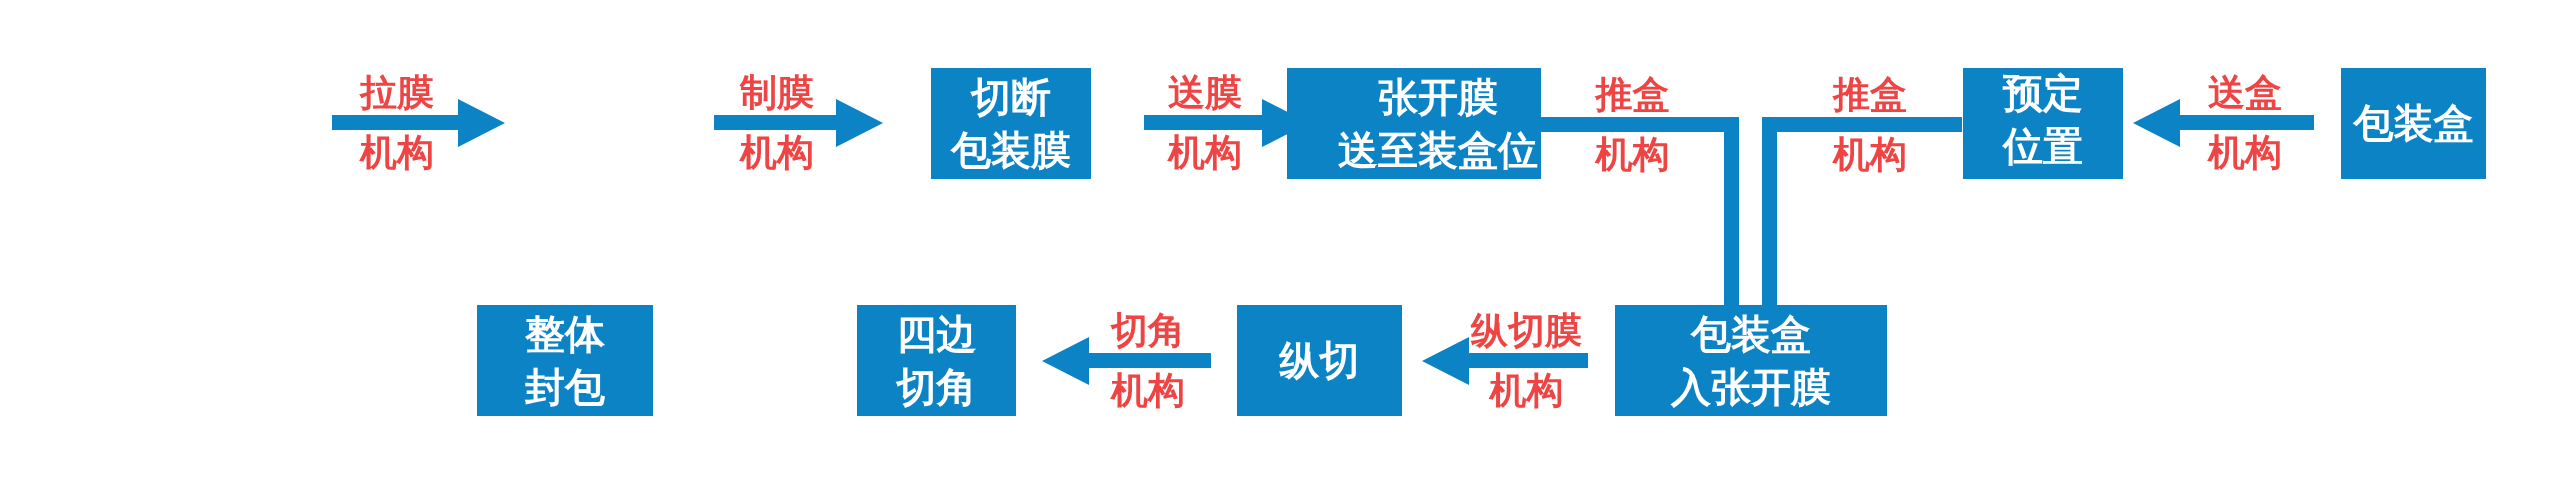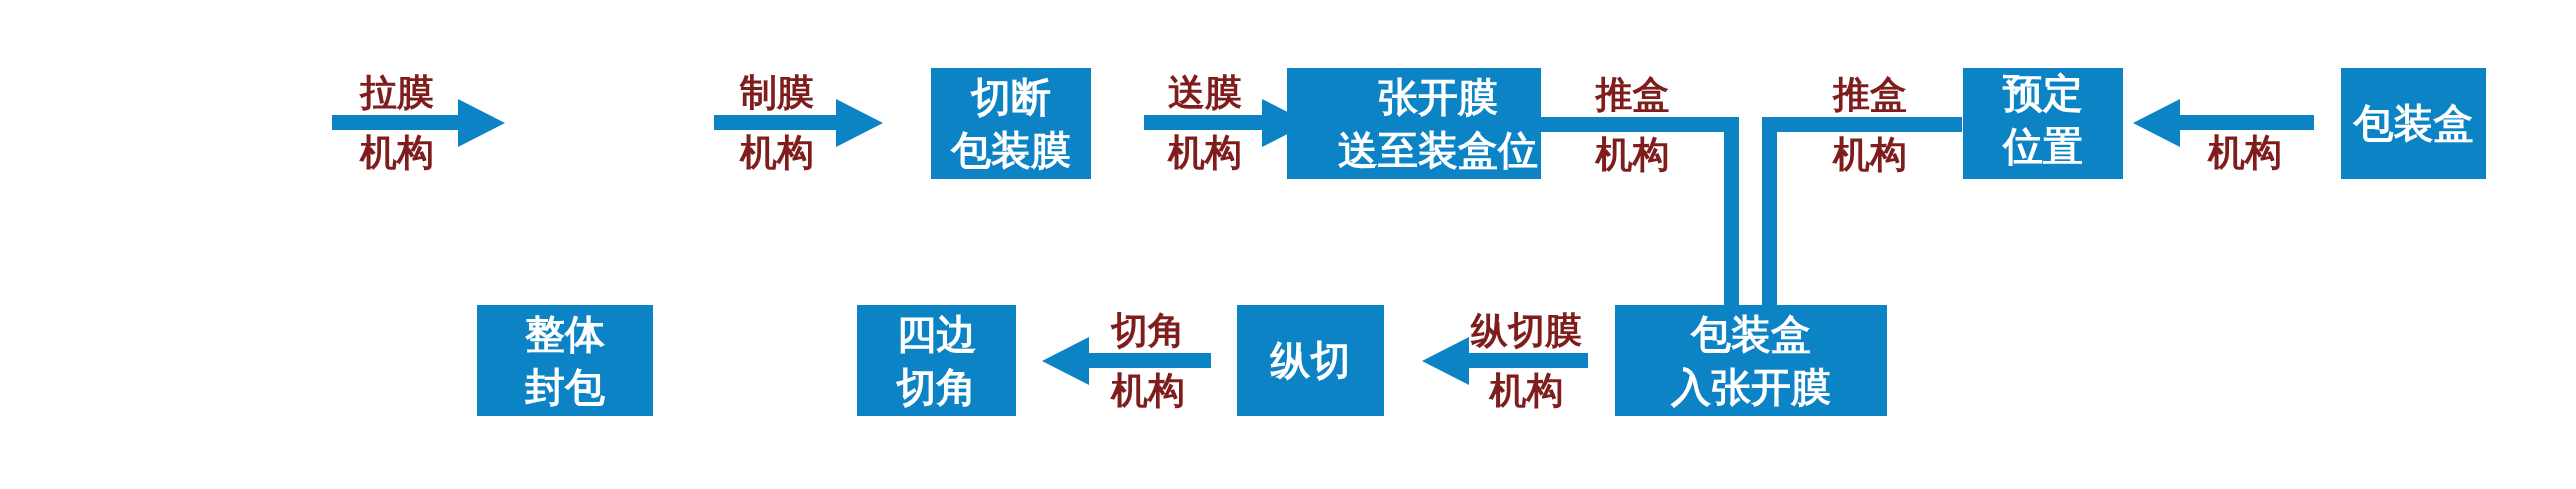--- a/index.html
+++ b/index.html
@@ -39,21 +39,21 @@
     border-top:24px solid transparent;
     border-bottom:24px solid transparent;
   }
   .arrow.right .head { right:0; border-left:47px solid #0b83c5; }
   .arrow.left  .head { left:0;  border-right:47px solid #0b83c5; }
   .lbl {
     position:absolute;
     text-align:center;
     font-weight:bold;
     font-size:37px;
-    color:#7f1d1d;
+    color:#ef4444;
     white-space:nowrap;
     line-height:1;
   }
   .arrow.right .lbl { left:0; right:43px; }
   .arrow.left  .lbl { left:43px; right:0; }
   .lbl.top { bottom:70px; }
   .lbl.bot { top:70px; }
   
   .seg { position:absolute; background:#0b83c5; }
   .conn-label { position:absolute; height:117px; }
@@ -77,21 +77,21 @@
 位置</span>
   </div>
   <div class="node" style="left:2341px;top:68px;width:145px;height:111px;">
     <span>包装盒</span>
   </div>
 
   <div class="node" style="left:1615px;top:305px;width:272px;height:111px;">
     <span>包装盒
 入张开膜</span>
   </div>
-  <div class="node" style="left:1237px;top:305px;width:147px;height:111px;">
+  <div class="node" style="left:1237px;top:305px;width:165px;height:111px;">
     <span>纵切</span>
   </div>
   <div class="node" style="left:857px;top:305px;width:159px;height:111px;">
     <span>四边
 切角</span>
   </div>
   <div class="node" style="left:477px;top:305px;width:176px;height:111px;">
     <span>整体
 封包</span>
   </div>
@@ -109,20 +109,21 @@
     <div class="lbl bot">机构</div>
   </div>
   <div class="arrow right" style="left:1144px;top:64px;width:165px;">
     <div class="lbl top">送膜</div>
     <div class="bar"></div>
     <div class="head"></div>
     <div class="lbl bot">机构</div>
   </div>
 
   <div class="arrow left" style="left:2133px;top:64px;width:181px;">
+    <div class="lbl top">送盒</div>
     <div class="bar"></div>
     <div class="head"></div>
     <div class="lbl bot">机构</div>
   </div>
 
   <div class="seg" style="left:1541px;top:117px;width:198px;height:14.7px;"></div>
   <div class="seg" style="left:1724px;top:117px;width:14.7px;height:188px;"></div>
   <div class="conn-label" style="left:1541px;top:66px;width:183px;">
     <div class="lbl top">推盒</div>
     <div class="lbl bot">机构</div>

